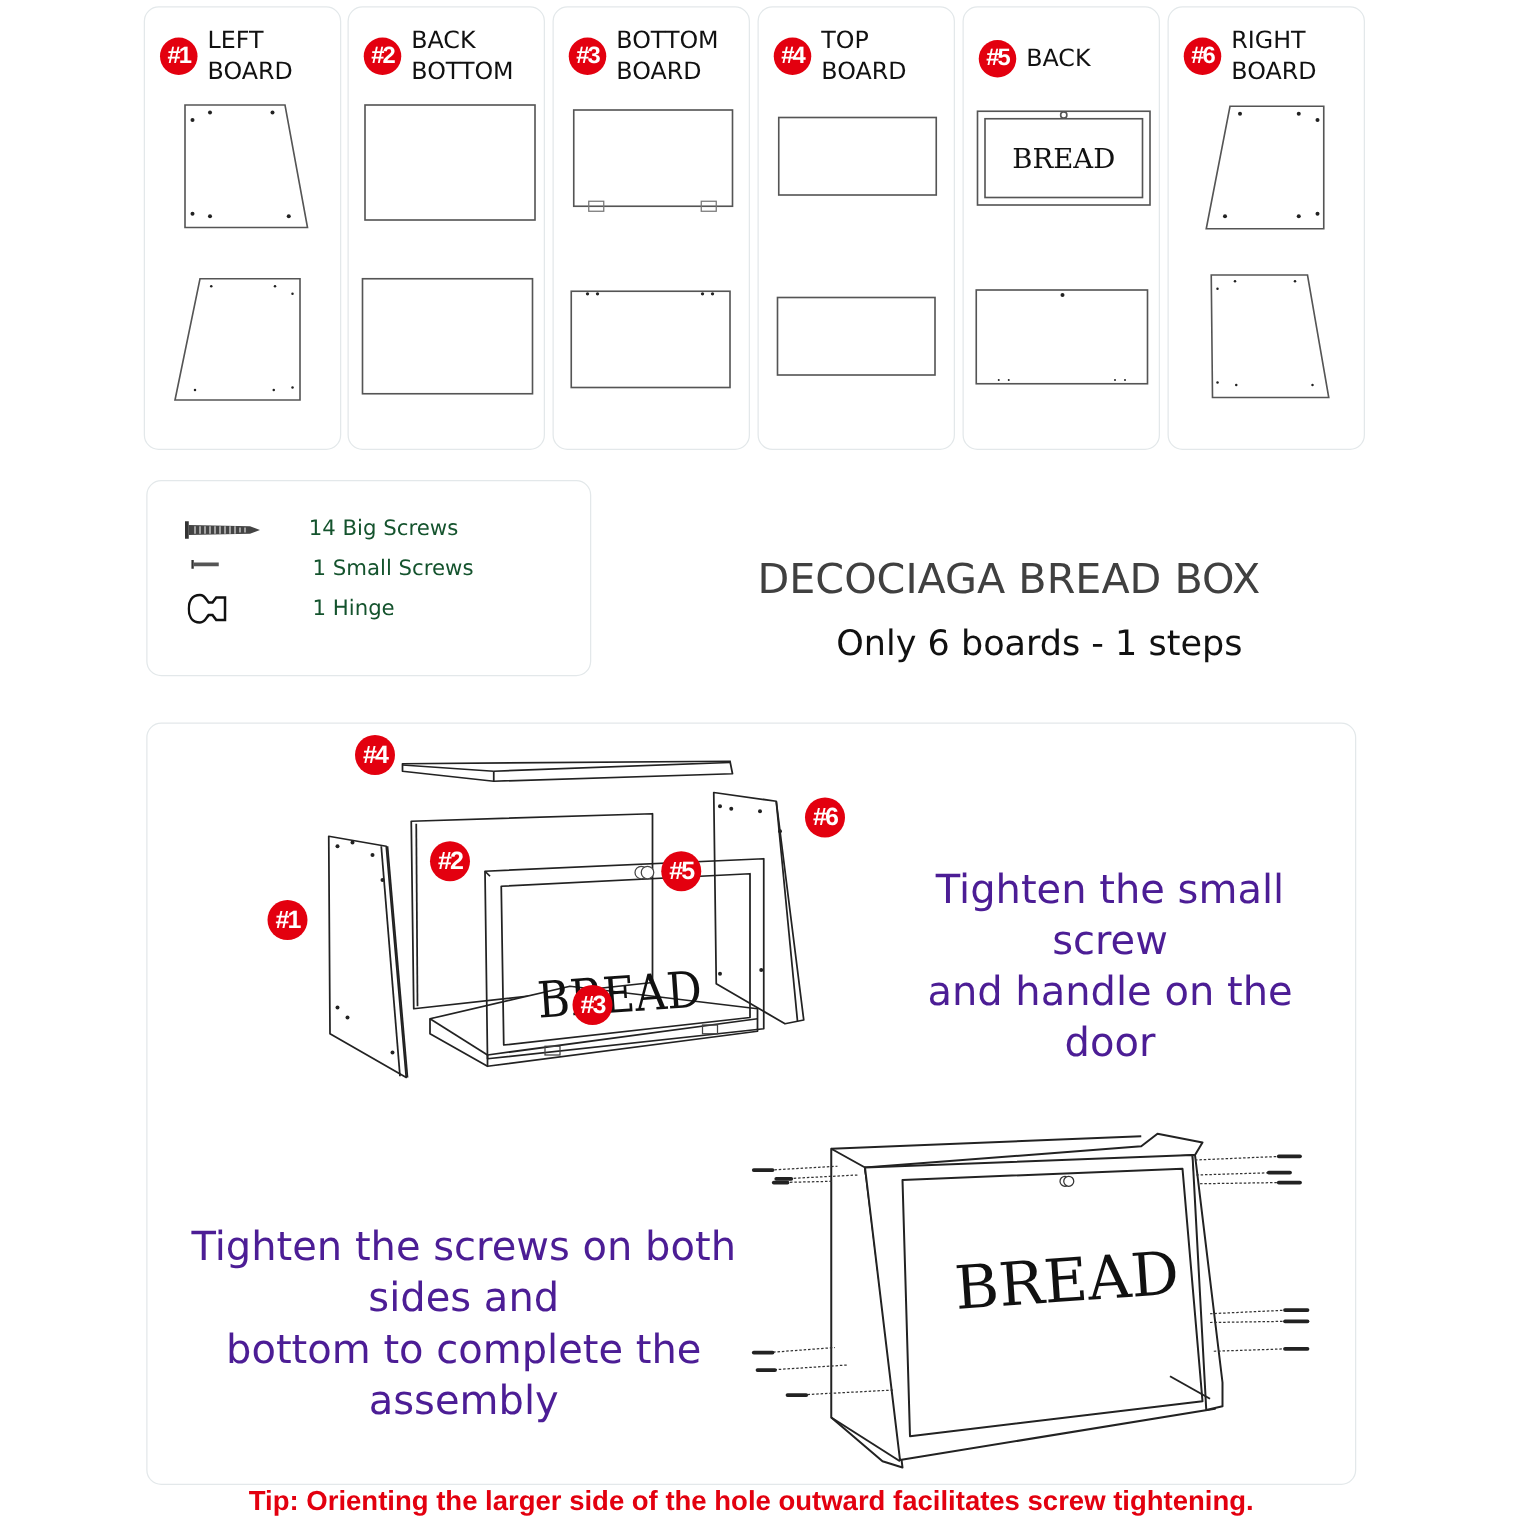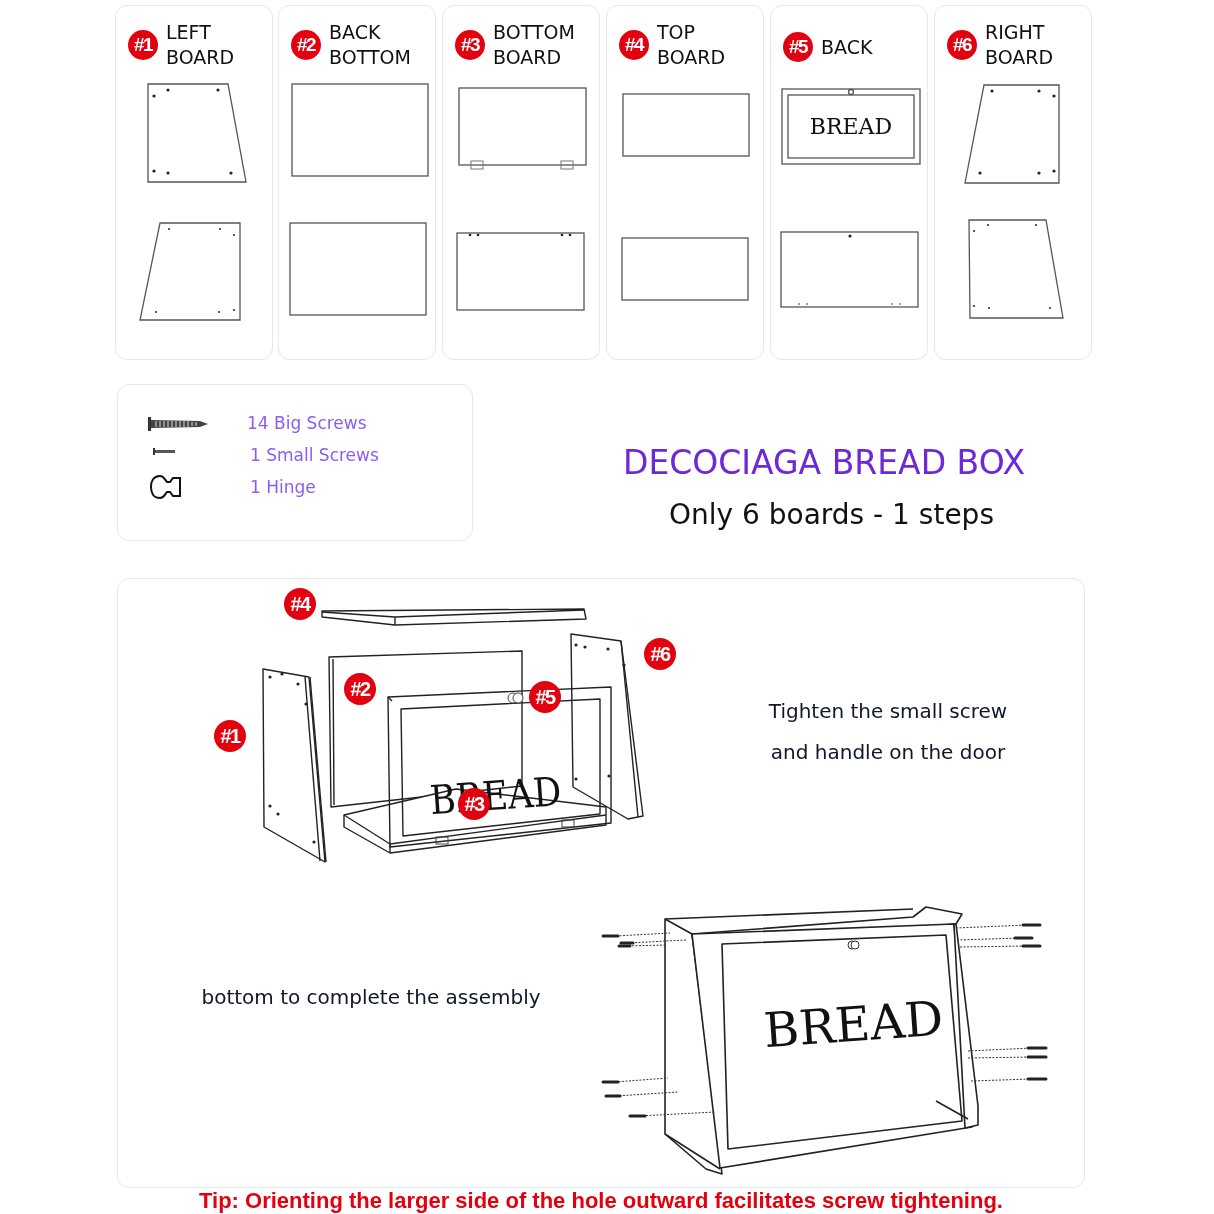--- a/index.html
+++ b/index.html
@@ -5,25 +5,25 @@
   html, body { margin:0; padding:0; background:#ffffff; }
   body { width:1214px; height:1214px; position:relative; overflow:hidden; font-family:"DejaVu Sans", sans-serif; color:#111; }
   .card { position:absolute; background:#fff; border:1.5px solid #e3e8ea; border-radius:12px; box-sizing:border-box; }
   .part-card { top:5px; height:355px; }
   .part-head { position:absolute; left:12px; top:14px; display:flex; align-items:center; }
   .badge { width:30px; height:30px; border-radius:50%; background:#e3000f; color:#fff; font-family:"Liberation Sans", sans-serif; font-weight:bold; font-size:19px; display:flex; align-items:center; justify-content:center; letter-spacing:-1.5px; flex:0 0 auto; }
   .part-name { margin-left:8px; font-family:"DejaVu Sans", sans-serif; font-size:19px; line-height:25px; color:#111; font-weight:normal; white-space:pre-line; }
   .part-svg { position:absolute; left:0; top:70px; }
   .hw-card { left:117px; top:384px; width:356px; height:157px; }
   .hw-icon { position:absolute; left:28px; }
-  .hw-label { position:absolute; font-size:17px; color:#8b5cf6; white-space:nowrap; }
-  .title { position:absolute; left:606px; top:443px; font-size:33px; color:#6d28d9; white-space:nowrap; letter-spacing:0px;margin-left:17px; }
+  .hw-label { position:absolute; font-size:17px; color:#14532d; white-space:nowrap; }
+  .title { position:absolute; left:606px; top:443px; font-size:33px; color:#404040; white-space:nowrap; letter-spacing:0px; }
   .subtitle { position:absolute; left:669px; top:498px; font-size:28px; color:#111; white-space:nowrap; }
   .assembly-card { left:117px; top:578px; width:968px; height:610px; }
-  .caption { position:absolute; font-size:20px; color:#0f172a; text-align:center; line-height:41px; }
+  .caption { position:absolute; font-size:32px; color:#4c1d95; text-align:center; line-height:41px; }
   .tip { position:absolute; left:0; right:0; top:577px; text-align:center; color:#e3000f; font-family:"Liberation Sans", sans-serif; font-weight:bold; font-size:22px; letter-spacing:0;margin-top:32px; }
   .dbadge { position:absolute; width:32px; height:32px; border-radius:50%; background:#e3000f; color:#fff; font-family:"Liberation Sans", sans-serif; font-weight:bold; font-size:20px; display:flex; align-items:center; justify-content:center; letter-spacing:-1.5px; }
   .diagram-svg { position:absolute; left:0; top:0; }
 </style>
 </head>
 <body>
 
 <div class="card part-card" style="left:115px; width:158px;">
   <div class="part-head">
     <div class="badge">#1</div>
@@ -293,17 +293,18 @@
   <div class="dbadge" style="left:411px; top:102px;">#5</div>
   <div class="dbadge" style="left:96px; top:141px;">#1</div>
   <div class="dbadge" style="left:340px; top:209px;">#3</div>
 
   <div class="caption" style="left:600px; top:112px; width:340px;">
     <div>Tighten the small screw</div>
     <div>and handle on the door</div>
   </div>
 
   <div class="caption" style="left:8px; top:398px; width:490px;">
+    <div>Tighten the screws on both sides and</div>
     <div>bottom to complete the assembly</div>
   </div>
 
   <div class="tip">Tip: Orienting the larger side of the hole outward facilitates screw tightening.</div>
 </div>
 
 </body></html>

